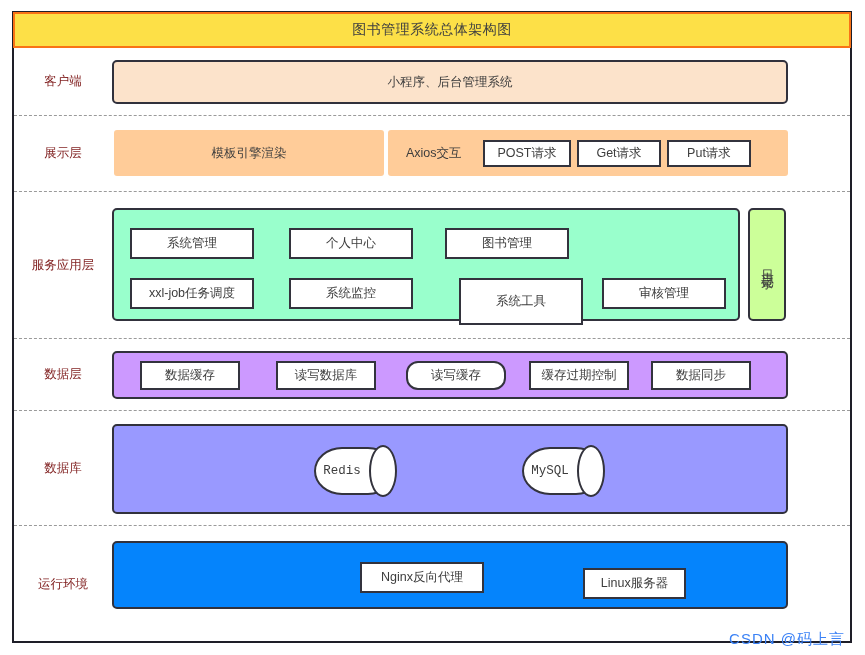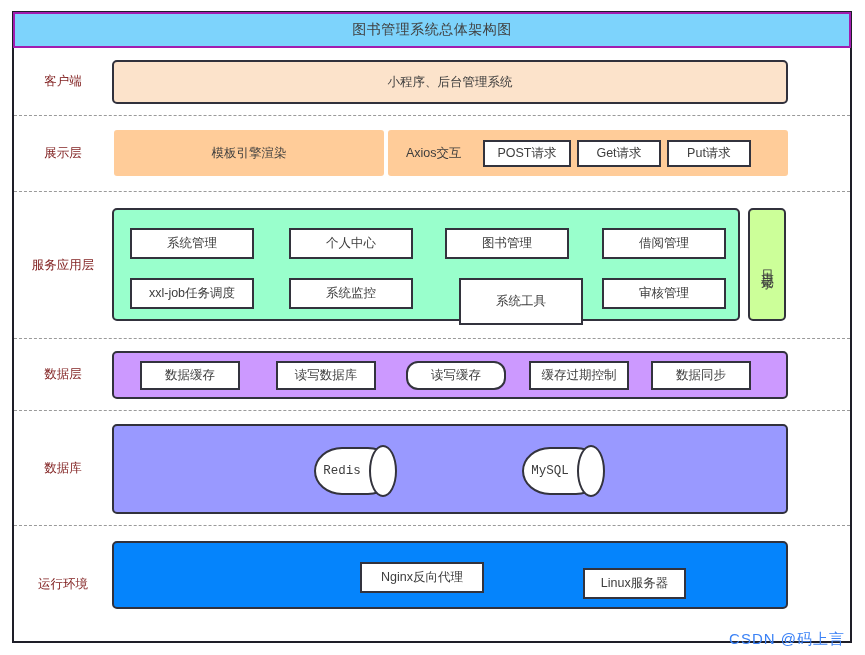--- a/index.html
+++ b/index.html
@@ -24,22 +24,22 @@
     border: 2px solid #1e1e28;
     box-sizing: border-box;
     background: #ffffff;
   }
   .title-bar {
     position: absolute;
     left: 13px;
     top: 12px;
     width: 838px;
     height: 36px;
-    background: #7dd3fc;
-    border: 2px solid #a21caf;
+    background: #fde047;
+    border: 2px solid #f97316;
     box-sizing: border-box;
     display: flex;
     align-items: center;
     justify-content: center;
     font-size: 14px;
     color: #404040;
     letter-spacing: 0.5px;
   }
   .layer {
     position: absolute;
@@ -186,21 +186,20 @@
     <div class="chip" style="left:469px; top:24px; width:88px; height:27px;">POST请求</div>
     <div class="chip" style="left:653px; top:24px; width:84px; height:27px;">Put请求</div>
   </div>
 
   <div class="layer" style="top:192px; height:147px;">
     <div class="layer-label">服务应用层</div>
     <div class="band" style="left:98px; top:16px; width:628px; height:113px; background:#99FFCC;"></div>
     <div class="chip" style="left:116px; top:36px; width:124px; height:31px;">系统管理</div>
     <div class="chip" style="left:275px; top:36px; width:124px; height:31px;">个人中心</div>
     <div class="chip" style="left:431px; top:36px; width:124px; height:31px;">图书管理</div>
-    <div class="chip" style="left:588px; top:36px; width:124px; height:31px;">借阅管理</div>
     <div class="chip" style="left:116px; top:86px; width:124px; height:31px;">xxl-job任务调度</div>
     <div class="chip" style="left:275px; top:86px; width:124px; height:31px;">系统监控</div>
     <div class="chip" style="left:431px; top:86px; width:124px; height:47px;margin-left:14px;">系统工具</div>
     <div class="chip" style="left:588px; top:86px; width:124px; height:31px;">审核管理</div>
     <div class="vbox" style="left:734px; top:16px; width:38px; height:113px; background:#CCFF99;">
       <span>日志记录</span>
     </div>
   </div>
 
   <div class="layer" style="top:339px; height:72px;">

